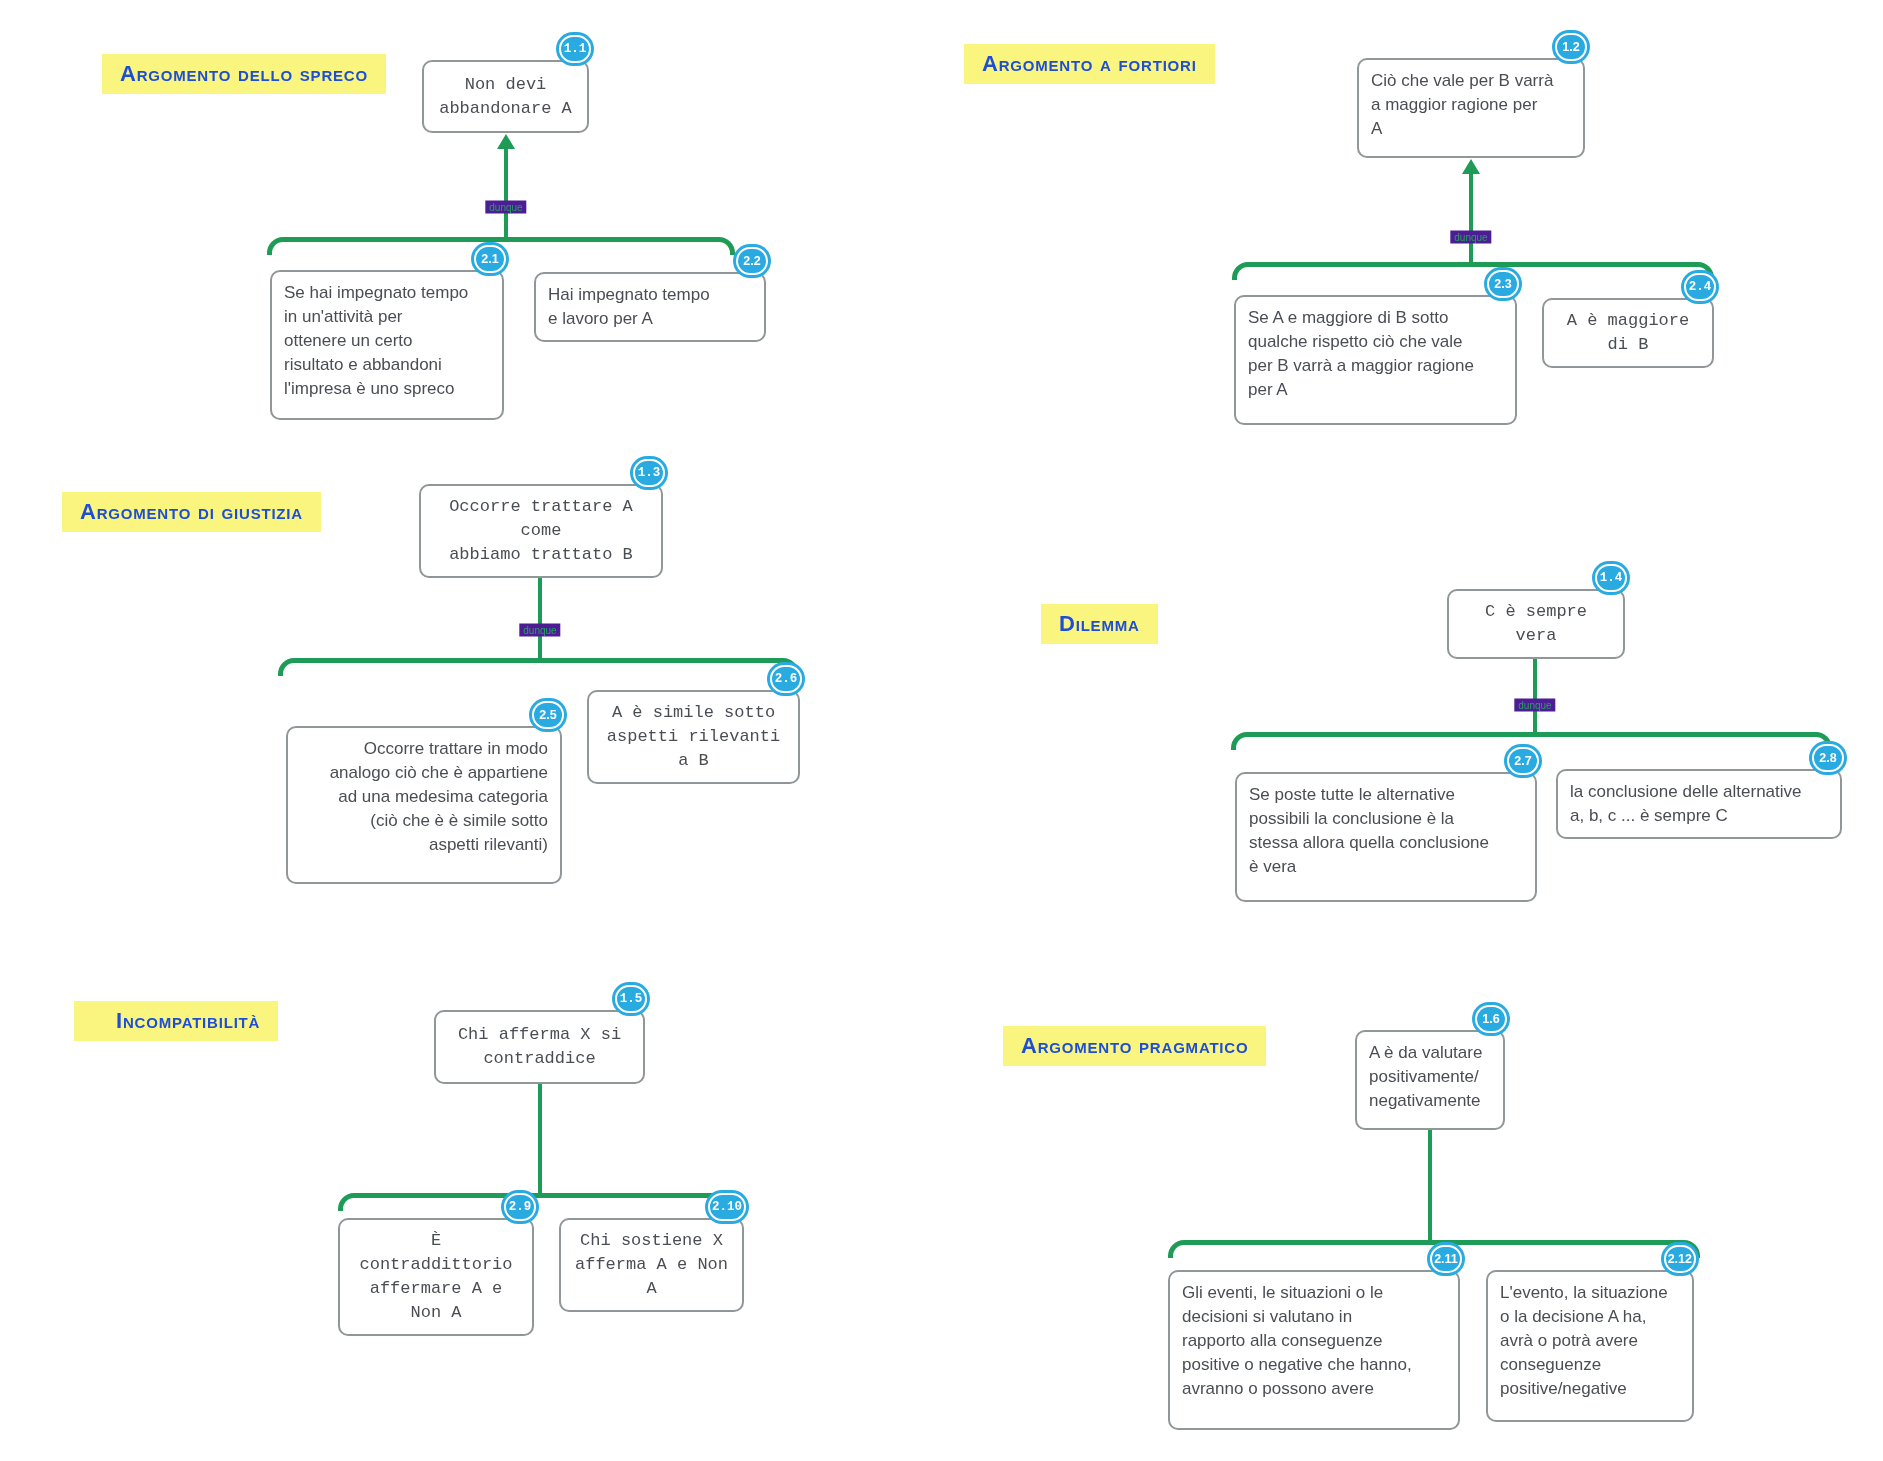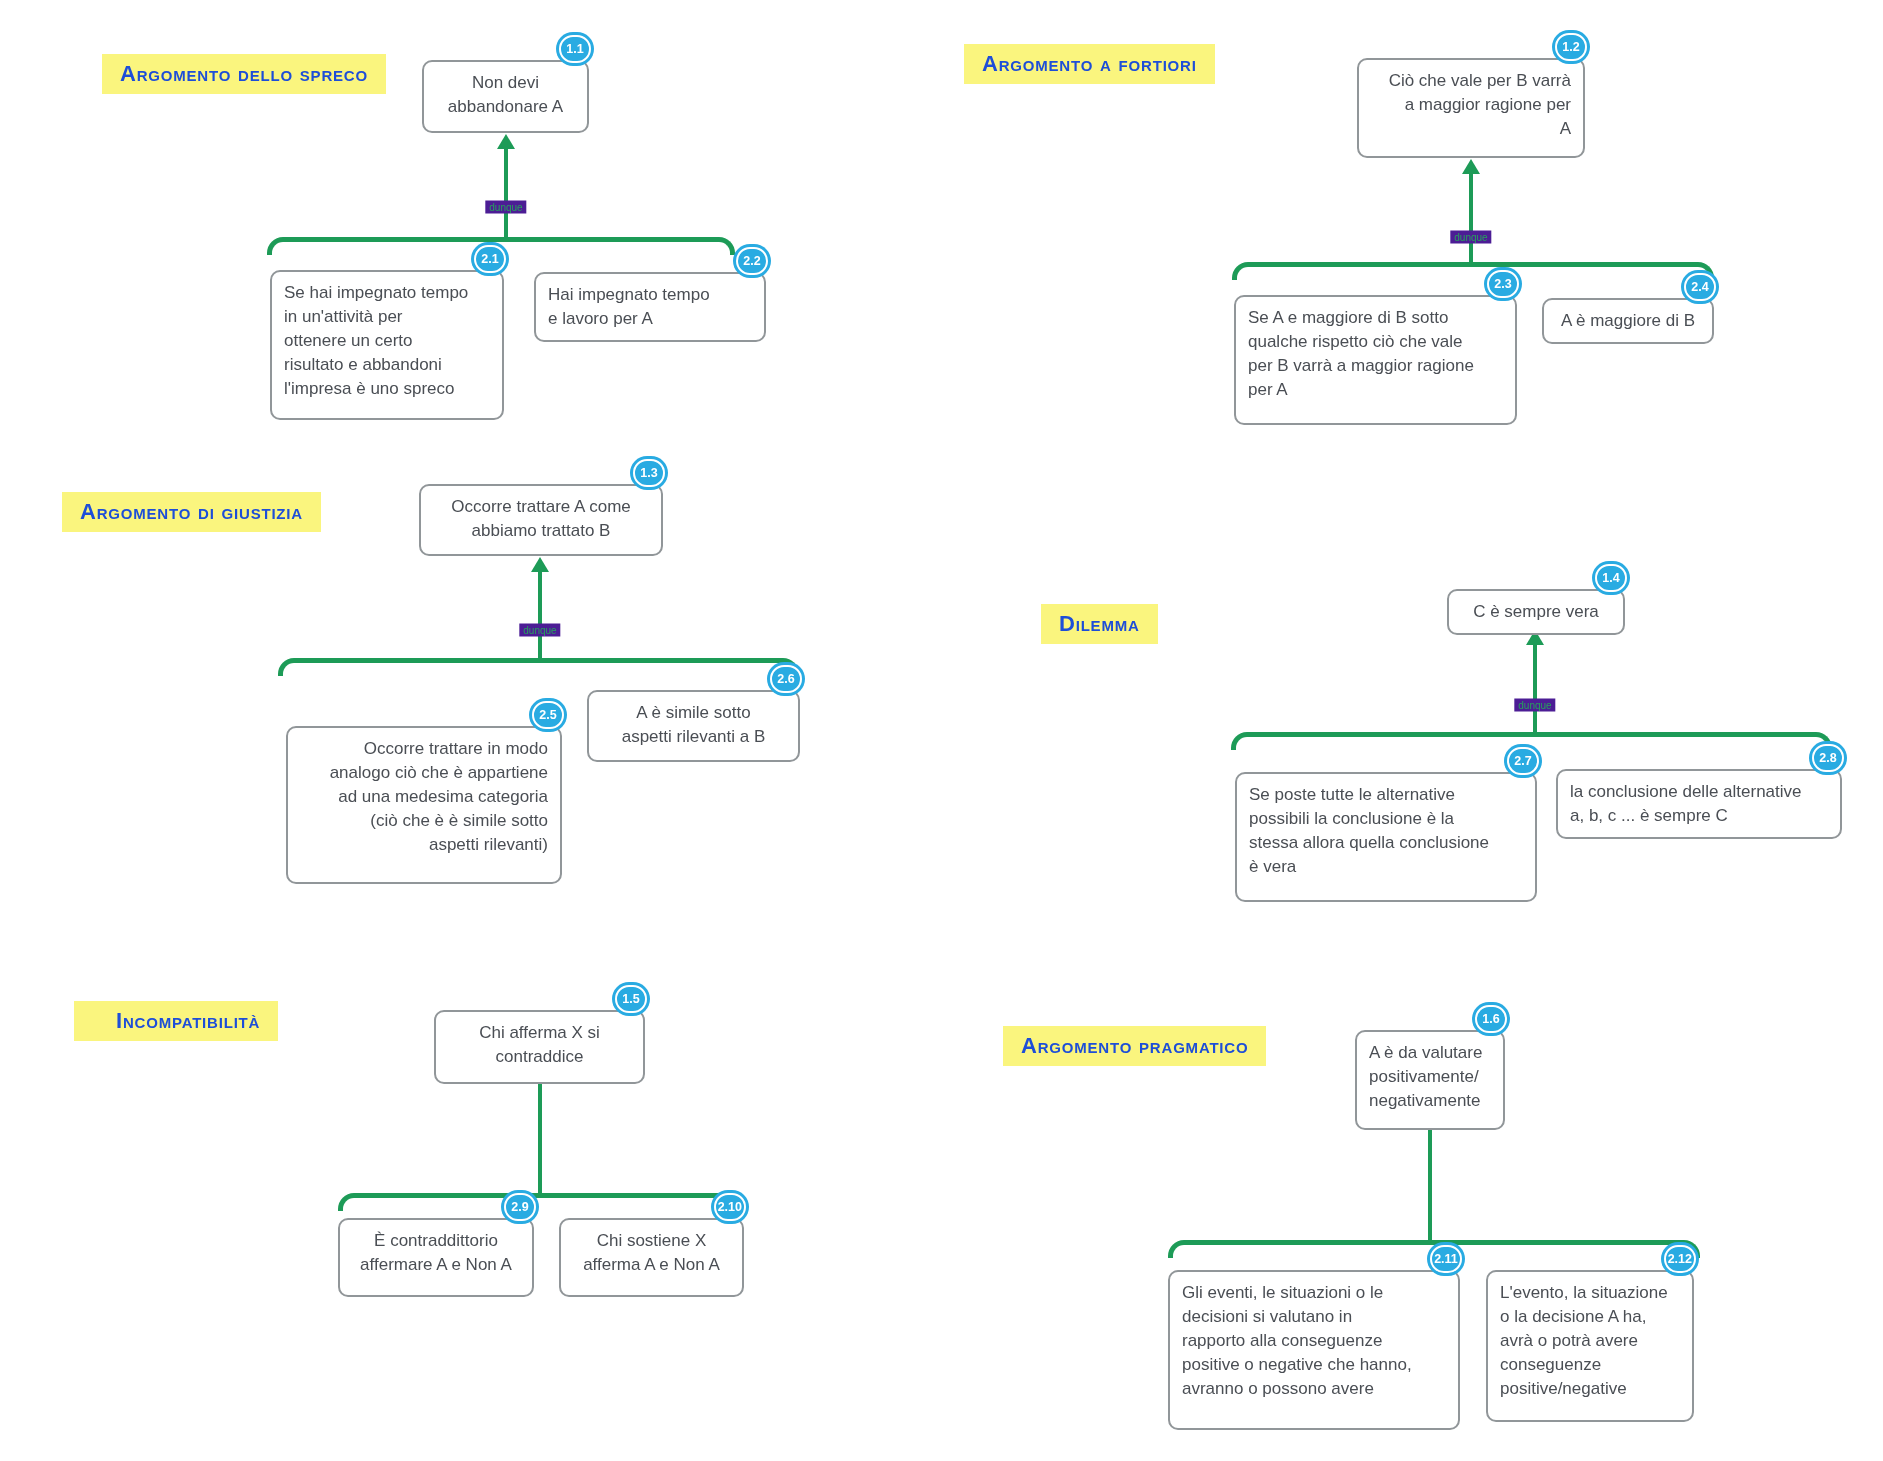--- a/index.html
+++ b/index.html
@@ -5,21 +5,21 @@
   html,body{margin:0;padding:0;background:#ffffff;}
   .canvas{position:relative;width:1883px;height:1461px;background:#ffffff;overflow:hidden;
           font-family:"Liberation Sans", sans-serif;}
   .hl-label{position:absolute;background:#faf57e;color:#1d4ed8;font-weight:700;
             font-variant:small-caps;font-size:22px;letter-spacing:.8px;
             padding:7px 18px;white-space:nowrap;z-index:2;}
   .nodebox{position:absolute;background:#ffffff;border:2px solid #919699;border-radius:10px;
            color:#4a4e54;font-size:17px;line-height:24px;padding:9px 12px;
            box-sizing:border-box;z-index:2;}
   .nodebox .txt{white-space:pre-line;}
-  .nodebox.center{display:flex;align-items:flex-start;justify-content:center;text-align:center;}
+  .nodebox.center{display:flex;align-items:center;justify-content:center;text-align:center;font-family:Liberation Mono, monospace;}
   .badge{position:absolute;top:-27px;right:-4px;min-width:24px;height:24px;padding:0 2px;
          background:#29abe2;color:#ffffff;border:2px solid #ffffff;border-radius:999px;
          box-shadow:0 0 0 3px #29abe2;display:flex;align-items:center;justify-content:center;
          font-size:12.5px;font-weight:700;z-index:3;}
   .trunk{position:absolute;width:4px;background:#1d9b57;z-index:1;}
   .arrowhead{position:absolute;width:0;height:0;border-left:9px solid transparent;
              border-right:9px solid transparent;border-bottom:15px solid #1d9b57;z-index:1;}
   .bracket{position:absolute;height:18px;border-top:5px solid #1d9b57;
            border-left:5px solid #1d9b57;border-right:5px solid #1d9b57;
            border-radius:16px 16px 0 0;box-sizing:border-box;z-index:1;}
@@ -56,21 +56,21 @@
 e  lavoro per A</div>
     </div>
   </div>
 
   <div>
     <div class="hl-label" style="left:964px;top:44px;">Argomento a fortiori</div>
     <div class="arrowhead" style="left:1462px;top:159px;"></div>
     <div class="trunk" style="left:1469px;top:169px;height:93px;"></div>
     <div class="dunque" style="left:1471px;top:237px;">dunque</div>
     <div class="bracket" style="left:1232px;top:262px;width:482px;"></div>
-    <div class="nodebox" style="left:1357px;top:58px;width:228px;min-height:100px;text-align:right;">
+    <div class="nodebox" style="left:1357px;top:58px;width:228px;min-height:100px;">
       <span class="badge">1.2</span>
       <div class="txt">Ciò che vale per B varrà
 a maggior ragione per
 A</div>
     </div>
     <div class="nodebox" style="left:1234px;top:295px;width:283px;min-height:130px;">
       <span class="badge">2.3</span>
       <div class="txt">Se A e maggiore di B sotto
 qualche rispetto ciò che vale
 per B varrà a maggior ragione

